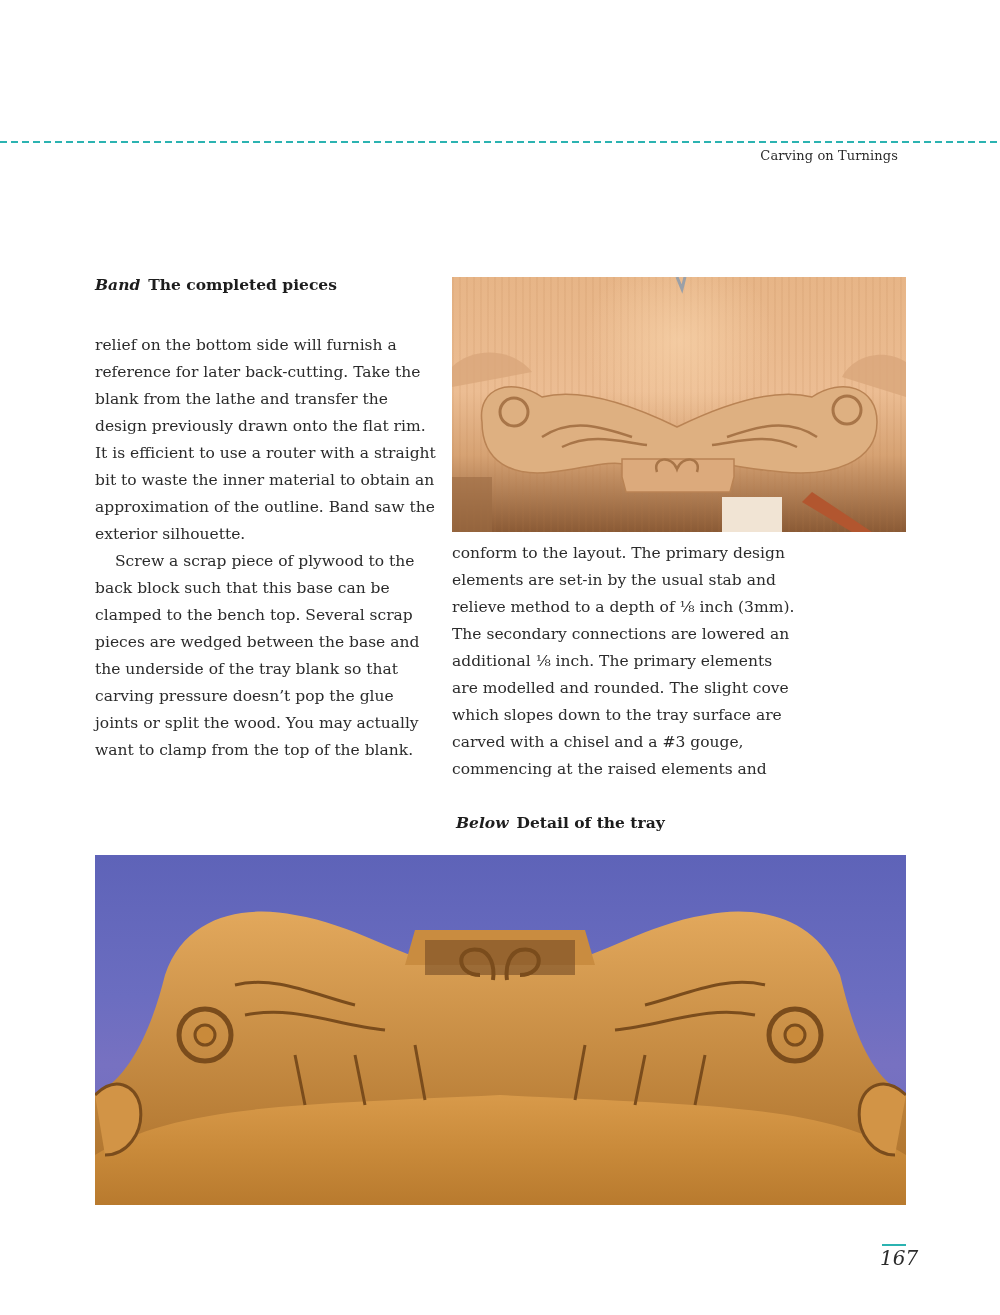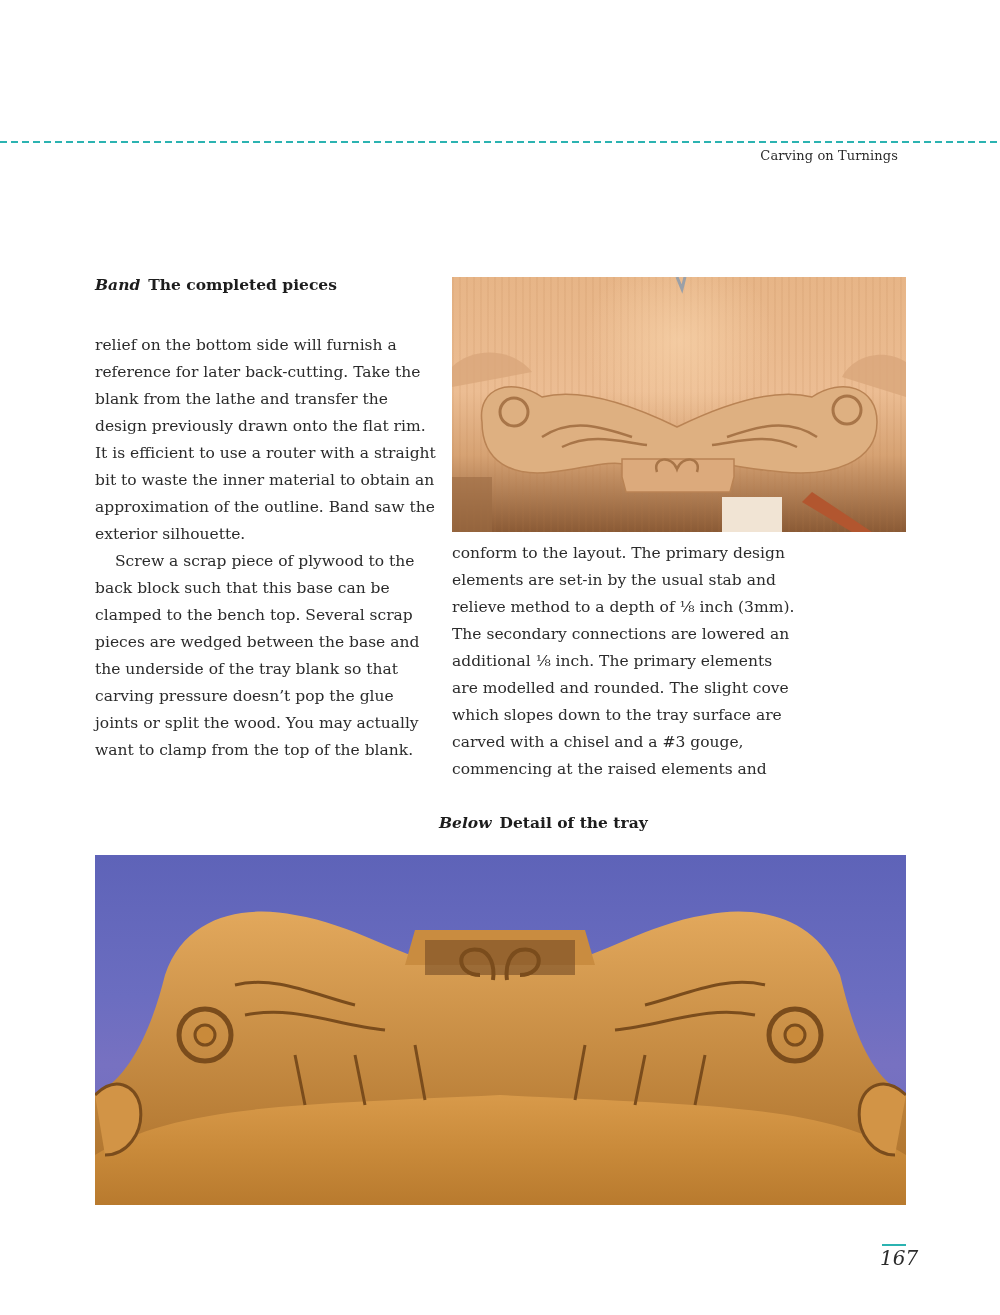--- a/index.html
+++ b/index.html
@@ -8,21 +8,21 @@
 
   .running-head { position:absolute; top:115px; right:102px; font-size:13px; color:#2b2b2b;
                   font-family:"DejaVu Serif", serif; letter-spacing:0.1px;margin-top:33px; }
   .dash-rule { position:absolute; top:141px; left:0; width:1000px; height:2px;
                background-image:linear-gradient(to right, #2bb3b1 0 7px, transparent 7px 11px);
                background-size:11px 2px; background-repeat:repeat-x; }
 
   .caption { position:absolute; font-size:15.5px; font-weight:bold; color:#1d1d1d; line-height:20px; }
   .caption .lead { font-style:italic; margin-right:8px; }
   .caption-right { top:275px; left:95px; }
-  .caption-below { top:813px; left:439px; }
+  .caption-below { top:813px; left:456px; }
 
   .col { position:absolute; font-size:15.5px; line-height:27px; color:#2b2b2b; }
   .col p { margin:0; }
   .col .indent { text-indent:20px; }
   .col-left { top:332px; left:95px; width:345px; }
   .col-right { top:540px; left:452px; width:345px; }
 
   .photo { position:absolute; overflow:hidden; }
   .photo-top { left:452px; top:277px; width:454px; height:255px;
      background:

